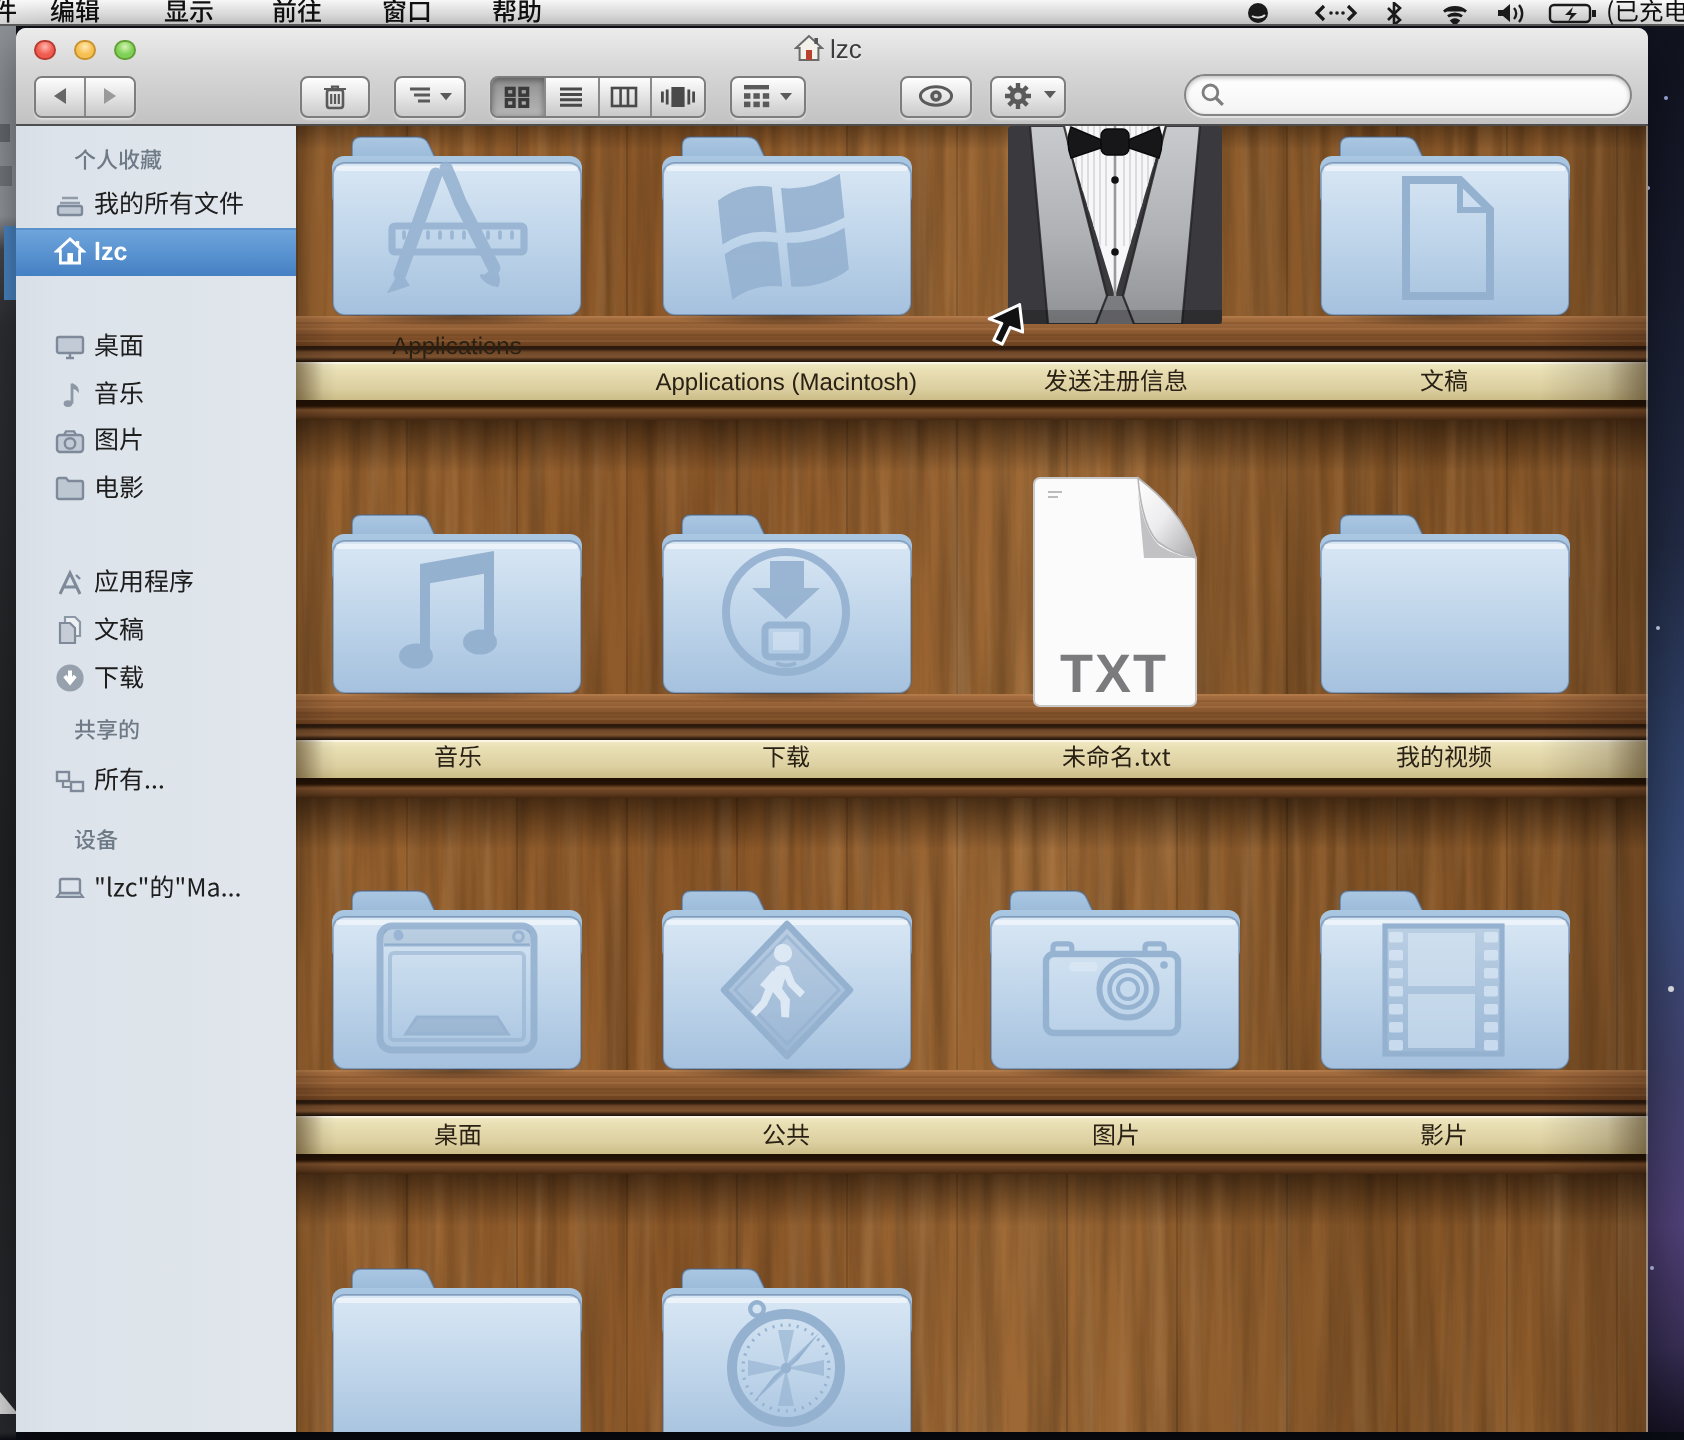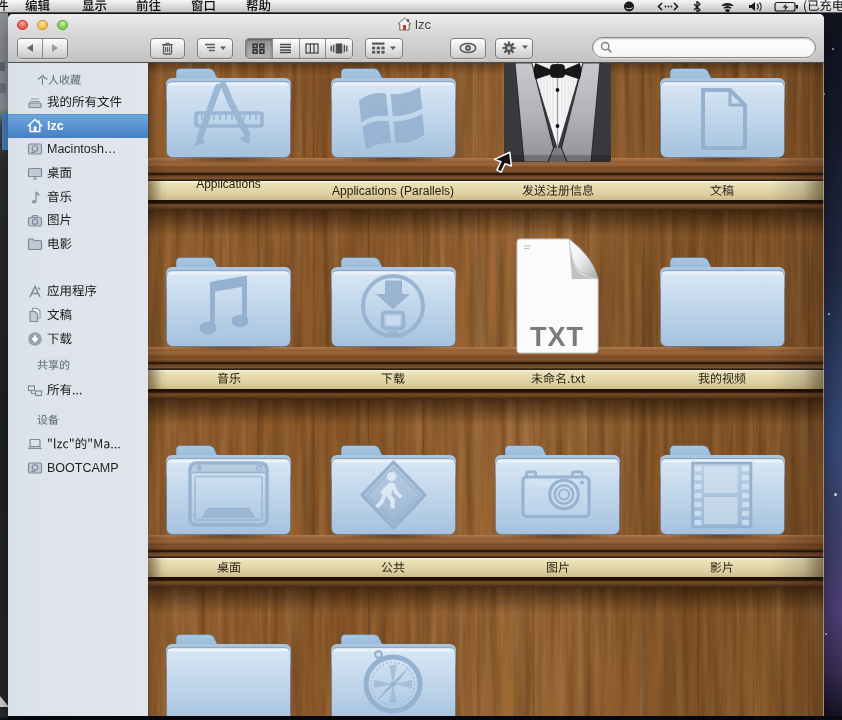--- a/index.html
+++ b/index.html
@@ -203,28 +203,20 @@
       </div>
       <div class="abs" style="left:0;top:50.5px;width:140px;height:24px;background:linear-gradient(#6ea5dc,#4580c4);border-top:1px solid #5b91cd"></div>
       <div class="srow" style="top:50.5px">
         <svg class="ic" width="16" height="16" viewBox="0 0 16 16">
           <path d="M8 1.5 L1.5 7.5 h1.7 v6 h9.6 v-6 h1.7 Z" fill="none" stroke="#fff" stroke-width="1.4"></path>
           <rect x="6.7" y="8.5" width="2.8" height="5" fill="#fff"></rect>
           <rect x="11" y="2.5" width="1.6" height="2.8" fill="#fff"></rect>
         </svg>
         <span class="tx" style="color:#fff;font-weight:bold">lzc</span>
       </div>
-      <div class="srow" style="top:74.4px">
-        <svg class="ic" width="16" height="16" viewBox="0 0 16 16">
-          <rect x="1.5" y="3" width="13" height="10" rx="1.5" fill="rgba(130,145,165,.3)" stroke="#7e8a9a" stroke-width="1.2"></rect>
-          <circle cx="8" cy="7.5" r="2.8" fill="none" stroke="#7e8a9a" stroke-width="1.1"></circle>
-          <rect x="4" y="11" width="4" height="1" fill="#7e8a9a"></rect>
-        </svg>
-        <span class="tx">Macintosh…</span>
-      </div>
       <div class="srow" style="top:98.1px">
         <svg class="ic" width="16" height="16" viewBox="0 0 16 16">
           <rect x="1.5" y="3.5" width="13" height="8" rx="1" fill="rgba(130,145,165,.3)" stroke="#7e8a9a" stroke-width="1.2"></rect>
           <path d="M6 14 h4 M8 11.5 v2.5" stroke="#7e8a9a" stroke-width="1.2"></path>
         </svg>
         <svg class="z" width="25.0" height="15.6" style="margin-top:1px">
           <g transform="translate(0,11.25) scale(0.01250,-0.01250)">
             <path fill="#1e1e1e" d="M237 450H761V372H237ZM237 581H761V505H237ZM163 639V315H460V245H54V181H394C304 98 162 26 37 -9C52 -24 74 -51 85 -69C216 -24 367 65 460 167V-80H536V167C627 63 775 -22 914 -65C926 -46 946 -17 963 -2C830 30 690 98 603 181H947V245H536V315H838V639H528V707H906V769H528V840H451V639Z M1389 334H1601V221H1389ZM1389 395V506H1601V395ZM1389 160H1601V43H1389ZM1058 774V702H1444C1437 661 1426 614 1416 576H1104V-80H1176V-27H1820V-80H1896V576H1493L1532 702H1945V774ZM1176 43V506H1320V43ZM1820 43H1670V506H1820Z"></path>
           </g>
         </svg>
@@ -321,28 +313,20 @@
       <div class="srow" style="top:369.0px">
         <svg class="ic" width="16" height="16" viewBox="0 0 16 16">
           <rect x="3" y="3.5" width="10" height="7" rx="1" fill="none" stroke="#7e8a9a" stroke-width="1.2"></rect>
           <path d="M1.5 12.5 h13 l-1.5 -2 h-10 Z" fill="rgba(130,145,165,.35)" stroke="#7e8a9a" stroke-width="1"></path>
         </svg>
         <svg class="z" width="73.8" height="15.6" style="margin-top:1px">
           <g transform="translate(0,11.25) scale(0.01250,-0.01250)">
             <path fill="#1e1e1e" d="M110 483H167L184 669L186 771H90L92 669ZM307 483H362L381 669L383 771H286L288 669Z M662 -13C687 -13 702 -9 715 -5L702 65C692 63 688 63 683 63C669 63 658 74 658 102V796H566V108C566 31 594 -13 662 -13Z M793 0H1204V74H908L1195 494V543H824V469H1079L793 49Z M1539 -13C1604 -13 1666 13 1715 55L1675 117C1641 87 1597 63 1547 63C1447 63 1379 146 1379 271C1379 396 1451 480 1550 480C1592 480 1627 461 1658 433L1704 493C1666 527 1617 557 1546 557C1406 557 1285 452 1285 271C1285 91 1395 -13 1539 -13Z M1853 483H1910L1927 669L1929 771H1833L1835 669ZM2050 483H2105L2124 669L2126 771H2029L2031 669Z M2769 423C2824 350 2892 250 2922 189L2986 229C2953 288 2884 385 2827 456ZM2457 842C2449 794 2432 728 2416 679H2304V-54H2373V25H2652V679H2485C2502 722 2521 778 2538 828ZM2373 612H2583V401H2373ZM2373 93V335H2583V93ZM2815 844C2783 706 2729 568 2660 479C2678 469 2709 448 2723 436C2757 484 2789 545 2817 613H3073C3061 212 3045 58 3013 24C3001 10 2990 7 2970 7C2947 7 2887 8 2821 13C2835 -6 2844 -38 2846 -59C2902 -62 2961 -64 2995 -61C3031 -57 3053 -49 3076 -19C3116 30 3130 185 3145 644C3146 654 3146 682 3146 682H2844C2860 729 2875 779 2887 828Z M3327 483H3384L3401 669L3403 771H3307L3309 669ZM3524 483H3579L3598 669L3600 771H3503L3505 669Z M3792 0H3875V406C3875 469 3869 558 3863 622H3867L3926 455L4065 74H4127L4265 455L4324 622H4328C4323 558 4316 469 4316 406V0H4402V733H4291L4151 341C4134 291 4119 239 4100 188H4096C4078 239 4062 291 4043 341L3903 733H3792Z M4720 -13C4787 -13 4848 22 4900 65H4903L4911 0H4986V334C4986 469 4931 557 4798 557C4710 557 4634 518 4585 486L4620 423C4663 452 4720 481 4783 481C4872 481 4895 414 4895 344C4664 318 4562 259 4562 141C4562 43 4629 -13 4720 -13ZM4746 61C4692 61 4650 85 4650 147C4650 217 4712 262 4895 283V132C4842 85 4798 61 4746 61Z M5205 -13C5241 -13 5271 15 5271 56C5271 98 5241 126 5205 126C5168 126 5139 98 5139 56C5139 15 5168 -13 5205 -13Z M5483 -13C5519 -13 5549 15 5549 56C5549 98 5519 126 5483 126C5446 126 5417 98 5417 56C5417 15 5446 -13 5483 -13Z M5761 -13C5797 -13 5827 15 5827 56C5827 98 5797 126 5761 126C5724 126 5695 98 5695 56C5695 15 5724 -13 5761 -13Z"></path>
           </g>
         </svg>
-      </div>
-      <div class="srow" style="top:392.7px">
-        <svg class="ic" width="16" height="16" viewBox="0 0 16 16">
-          <rect x="1.5" y="3" width="13" height="10" rx="1.5" fill="rgba(130,145,165,.3)" stroke="#7e8a9a" stroke-width="1.2"></rect>
-          <circle cx="8" cy="7.5" r="2.8" fill="none" stroke="#7e8a9a" stroke-width="1.1"></circle>
-          <rect x="4" y="11" width="4" height="1" fill="#7e8a9a"></rect>
-        </svg>
-        <span class="tx">BOOTCAMP</span>
       </div>
     </div>
     <div class="abs" style="left:140px;top:49px;width:676px;height:653px;overflow:hidden;background-color:#8f5b29;background-image:repeating-linear-gradient(90deg, rgba(30,15,5,0.18) 0 1px, rgba(0,0,0,0) 1px 55px),linear-gradient(90deg,#9a6430,#8d5828 30%,#9e6935 55%,#845426 80%,#905d2c)">
       <svg class="abs" style="left:0;top:0" width="676" height="653" viewBox="0 0 676 653">
 <defs>
 <filter id="wgd" x="0" y="0" width="100%" height="100%">
 <feTurbulence type="fractalNoise" baseFrequency="0.12 0.0055" numOctaves="4" seed="11"></feTurbulence>
 <feColorMatrix type="matrix" values="0 0 0 0 0  0 0 0 0 0  0 0 0 0 0  1.4 0 0 0 -0.45"></feColorMatrix>
 </filter>
 <filter id="wgl" x="0" y="0" width="100%" height="100%">
@@ -569,22 +553,22 @@
         </defs>
         <path d="M5 4 a3 3 0 0 1 3 -3 H57 L86 41 V112 a3 3 0 0 1 -3 3 H8 a3 3 0 0 1 -3 -3 Z" fill="#fbfbfc" stroke="#c9c9cb" stroke-width="1"></path>
         <path d="M57 8 Q60 28 68 35 Q77 40.5 86 41 L60 41 Z" fill="rgba(90,90,92,.35)"></path>
         <path d="M57 1 Q59 25 67 33 Q75 39 86 41 Q81 19 57 1 Z" fill="url(#fold)" stroke="#b5b5b7" stroke-width=".8"></path>
         <path d="M12 8 h7 M12 10.5 h5" stroke="#bbb" stroke-width="1"></path>
         <text x="45" y="108" font-family="Liberation Sans,sans-serif" font-size="27" font-weight="bold" fill="#7b7b7d" text-anchor="middle" letter-spacing="1">TXT</text>
       </svg>
       <svg class="abs" style="left:345px;top:88px;" width="19" height="23" viewBox="0 0 19 23">
         <path d="M16.8 1.3 L1.6 8.4 l6.3 2.3 -4 8.4 4.2 2 4 -8.4 6.3 2.3 Z" fill="#111" stroke="#fff" stroke-width="1.5" stroke-linejoin="round"></path>
       </svg>
-      <div class="flab" style="left:80.5px;top:114px;transform:translateX(-50%)">Applications</div>
-      <div class="flab" style="left:245.1px;top:120.5px;transform:translateX(-50%)">Applications (Parallels)</div>
+      <div class="flab" style="left:80.5px;top:103px;transform:translateX(-50%)">Applications</div>
+      <div class="flab" style="left:245.1px;top:120.5px;transform:translateX(-50%)">Applications (Macintosh)</div>
       <div class="abs" style="left:373.7px;top:120.5px"><svg class="z" width="72.0" height="15.0" style="">
           <g transform="translate(0,10.80) scale(0.01200,-0.01200)">
             <path fill="#2a2115" d="M673 790C716 744 773 680 801 642L860 683C832 719 774 781 731 826ZM144 523C154 534 188 540 251 540H391C325 332 214 168 30 57C49 44 76 15 86 -1C216 79 311 181 381 305C421 230 471 165 531 110C445 49 344 7 240 -18C254 -34 272 -62 280 -82C392 -51 498 -5 589 61C680 -6 789 -54 917 -83C928 -62 948 -32 964 -16C842 7 736 50 648 108C735 185 803 285 844 413L793 437L779 433H441C454 467 467 503 477 540H930L931 612H497C513 681 526 753 537 830L453 844C443 762 429 685 411 612H229C257 665 285 732 303 797L223 812C206 735 167 654 156 634C144 612 133 597 119 594C128 576 140 539 144 523ZM588 154C520 212 466 281 427 361H742C706 279 652 211 588 154Z M1410 812C1441 763 1478 696 1495 656L1562 686C1543 724 1504 789 1473 837ZM1078 793C1131 737 1195 659 1225 610L1288 652C1257 700 1191 775 1138 829ZM1788 840C1765 784 1726 707 1691 653H1352V584H1587V468L1586 439H1319V369H1578C1558 282 1499 188 1325 117C1342 103 1366 76 1376 60C1524 127 1597 211 1632 295C1715 217 1807 125 1855 67L1909 119C1853 182 1742 285 1654 366V369H1946V439H1662L1663 467V584H1916V653H1768C1800 702 1835 762 1864 815ZM1248 501H1049V431H1176V117C1131 101 1079 53 1025 -9L1080 -81C1127 -11 1173 52 1204 52C1225 52 1260 16 1302 -12C1374 -58 1459 -68 1590 -68C1691 -68 1878 -62 1949 -58C1950 -34 1963 5 1972 26C1871 15 1716 6 1593 6C1475 6 1387 13 1320 55C1288 75 1266 94 1248 106Z M2094 774C2159 743 2242 695 2284 662L2327 724C2284 755 2200 800 2136 828ZM2042 497C2105 467 2187 420 2227 388L2269 451C2227 482 2144 526 2083 553ZM2071 -18 2134 -69C2194 24 2263 150 2316 255L2262 305C2204 191 2125 59 2071 -18ZM2548 819C2582 767 2617 697 2631 653L2704 682C2689 726 2651 793 2616 844ZM2334 649V578H2597V352H2372V281H2597V23H2302V-49H2962V23H2675V281H2902V352H2675V578H2938V649Z M3544 775V464V443H3440V775H3154V466V443H3042V371H3152C3146 236 3124 83 3040 -33C3056 -43 3084 -70 3095 -86C3187 40 3216 220 3224 371H3367V15C3367 0 3362 -4 3348 -5C3334 -6 3288 -6 3237 -4C3247 -23 3259 -54 3262 -72C3332 -72 3376 -71 3403 -59C3430 -47 3440 -26 3440 14V371H3542C3537 238 3517 85 3443 -31C3458 -40 3488 -68 3499 -82C3583 43 3609 222 3615 371H3777V12C3777 -3 3772 -8 3756 -9C3743 -10 3694 -10 3642 -9C3653 -28 3663 -60 3667 -79C3740 -79 3785 -78 3813 -66C3841 -54 3851 -31 3851 11V371H3958V443H3851V775ZM3226 704H3367V443H3226V466ZM3617 443V464V704H3777V443Z M4382 531V469H4869V531ZM4382 389V328H4869V389ZM4310 675V611H4947V675ZM4541 815C4568 773 4598 716 4612 680L4679 710C4665 745 4635 799 4606 840ZM4369 243V-80H4434V-40H4811V-77H4879V243ZM4434 22V181H4811V22ZM4256 836C4205 685 4122 535 4032 437C4045 420 4067 383 4074 367C4107 404 4139 448 4169 495V-83H4238V616C4271 680 4300 748 4323 816Z M5266 550H5730V470H5266ZM5266 412H5730V331H5266ZM5266 687H5730V607H5266ZM5262 202V39C5262 -41 5293 -62 5409 -62C5433 -62 5614 -62 5639 -62C5736 -62 5761 -32 5771 96C5750 100 5718 111 5701 123C5696 21 5688 7 5634 7C5594 7 5443 7 5413 7C5349 7 5337 12 5337 40V202ZM5763 192C5809 129 5857 43 5874 -12L5945 20C5926 75 5877 159 5830 220ZM5148 204C5124 141 5085 55 5045 0L5114 -33C5151 25 5187 113 5212 176ZM5419 240C5470 193 5528 126 5553 81L5614 119C5587 162 5530 226 5478 271H5805V747H5506C5521 773 5538 804 5553 835L5465 850C5457 821 5441 780 5428 747H5194V271H5473Z"></path>
           </g>
         </svg></div>
       <div class="abs" style="left:562.3px;top:120.5px"><svg class="z" width="24.0" height="15.0" style="">
           <g transform="translate(0,10.80) scale(0.01200,-0.01200)">
             <path fill="#2a2115" d="M423 823C453 774 485 707 497 666L580 693C566 734 531 799 501 847ZM50 664V590H206C265 438 344 307 447 200C337 108 202 40 36 -7C51 -25 75 -60 83 -78C250 -24 389 48 502 146C615 46 751 -28 915 -73C928 -52 950 -20 967 -4C807 36 671 107 560 201C661 304 738 432 796 590H954V664ZM504 253C410 348 336 462 284 590H711C661 455 592 344 504 253Z M1520 561H1805V469H1520ZM1453 616V414H1875V616ZM1585 181H1743V85H1585ZM1528 235V31H1802V235ZM1334 827C1267 797 1151 771 1051 754C1060 737 1070 711 1072 695C1111 700 1152 707 1193 715V553H1051V482H1182C1146 369 1083 240 1026 169C1038 151 1058 119 1066 98C1111 158 1157 252 1193 350V-82H1264V379C1292 340 1325 291 1337 265L1383 326C1365 348 1290 432 1264 457V482H1396V553H1264V730C1307 741 1348 753 1382 766ZM1589 826C1604 799 1618 766 1629 736H1381V672H1954V736H1708C1697 769 1677 812 1659 845ZM1391 357V-80H1459V293H1870V-9C1870 -19 1866 -22 1856 -22C1847 -22 1814 -22 1778 -21C1787 -38 1796 -63 1798 -80C1853 -81 1888 -80 1910 -69C1933 -60 1938 -42 1938 -9V357Z"></path>
           </g>
         </svg></div>

